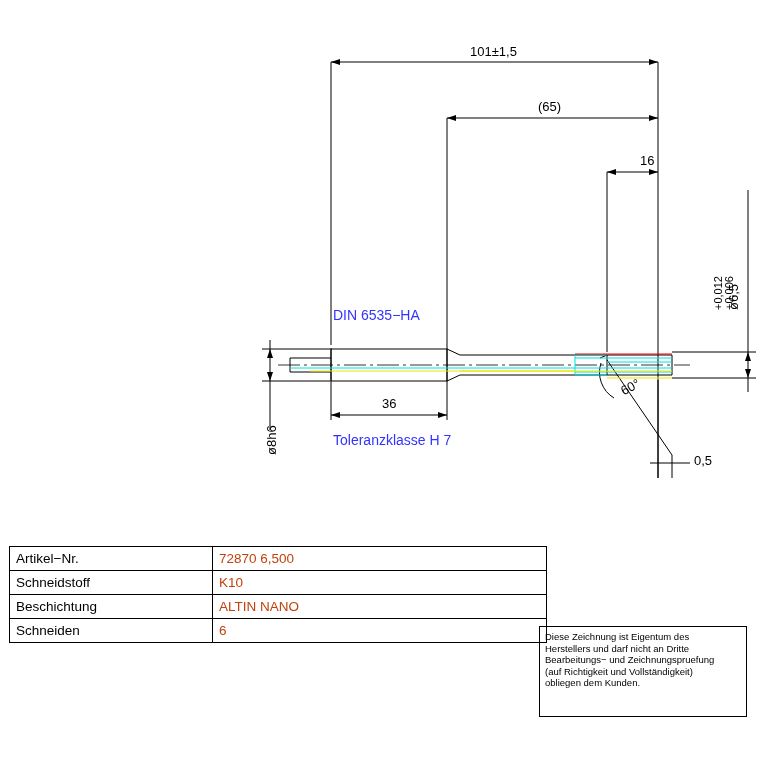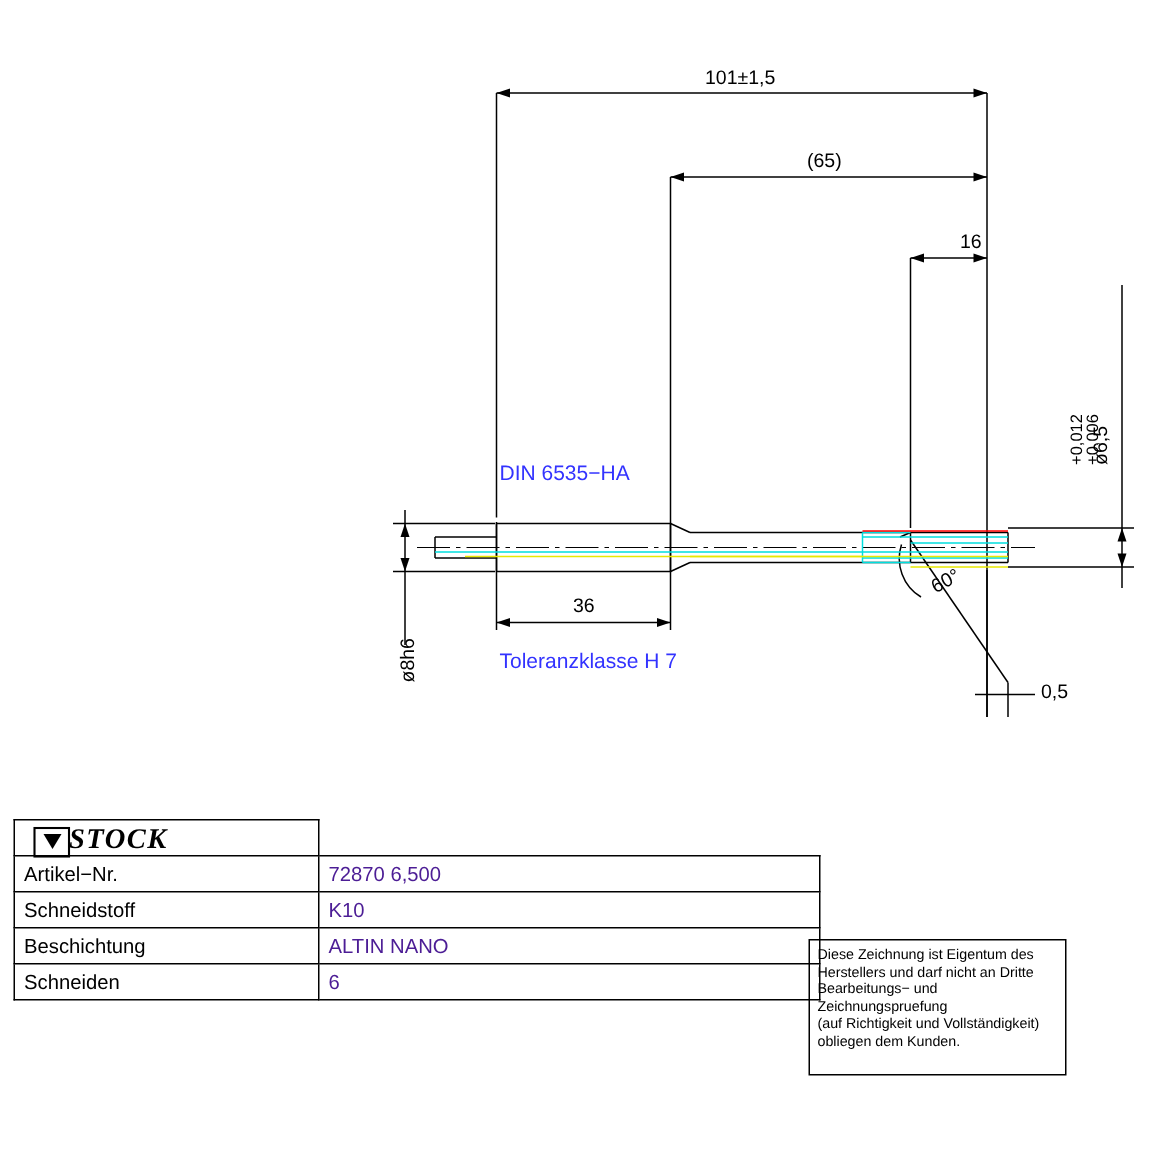--- a/index.html
+++ b/index.html
@@ -10,25 +10,25 @@
   }
   #root{position:absolute;left:0;top:0;width:767px;height:767px;}
   svg.layer{position:absolute;left:0;top:0;width:767px;height:767px;}
   .txt{position:absolute;white-space:pre;font-family:"Liberation Sans", sans-serif;}
   .dimtxt{color:#000000;font-size:13px;}
   .bluetxt{color:#3333ff;font-size:14px;}
   .tbl{position:absolute;left:9px;top:546px;width:538px;}
   .tbl table{border-collapse:collapse;width:538px;}
   .tbl td{border:1px solid #000000;height:23px;font-size:13.5px;padding:0 6px;}
   .tbl td.lab{width:190px;color:#000000;}
-  .tbl td.val{color:#4c1d95;}
+  .tbl td.val{color:#c2410c;}
   .logocell{height:28px;position:relative;padding:0;}
   .logo{position:absolute;left:36px;top:2px;font-size:19px;font-weight:bold;font-style:italic;
         letter-spacing:1px;color:#000000;font-family:"Liberation Serif", serif;}
-  .note{position:absolute;left:539px;top:626px;width:172px;height:91px;border:1px solid #000000;
+  .note{position:absolute;left:539px;top:626px;width:208px;height:91px;border:1px solid #000000;
         box-sizing:border-box;padding:4px 5px;font-size:9.5px;line-height:11.5px;color:#000000;
         font-family:"Liberation Sans", sans-serif;}
   .vert{position:absolute;transform:rotate(-90deg);transform-origin:left top;font-size:13px;color:#000000;white-space:pre;}
 </style>
 </head>
 <body>
 
 <div id="root">
 
   <svg class="layer" viewBox="0 0 767 767">
@@ -148,30 +148,20 @@
   <div class="vert" style="left:726px;top:310px;">ø6,5</div>
   <div class="vert" style="left:712px;top:310px;font-size:11px;">+0,012</div>
   <div class="vert" style="left:723px;top:310px;font-size:11px;">+0,006</div>
 
   <div class="txt bluetxt" style="left:333px;top:307px;">DIN 6535−HA</div>
   <div class="txt bluetxt" style="left:333px;top:432px;">Toleranzklasse H 7</div>
 
   <div class="tbl">
     <table>
       <tbody>
-          <tr>
-        <td class="lab logocell" colspan="1">
-          <svg width="26" height="22" style="position:absolute;left:12px;top:4px;">
-            <rect x="1" y="1" width="23" height="19" fill="none" stroke="#000" stroke-width="1.4"></rect>
-            <path d="M7,5 L19,5 L13,15 Z" fill="#000"></path>
-          </svg>
-          <span class="logo">STOCK</span>
-        </td>
-        <td style="border-top:none;border-right:none;border-bottom:none;"></td>
-      </tr>
       <tr>
         <td class="lab">Artikel−Nr.</td>
         <td class="val">72870 6,500</td>
       </tr>
       <tr>
         <td class="lab">Schneidstoff</td>
         <td class="val">K10</td>
       </tr>
       <tr>
         <td class="lab">Beschichtung</td>

